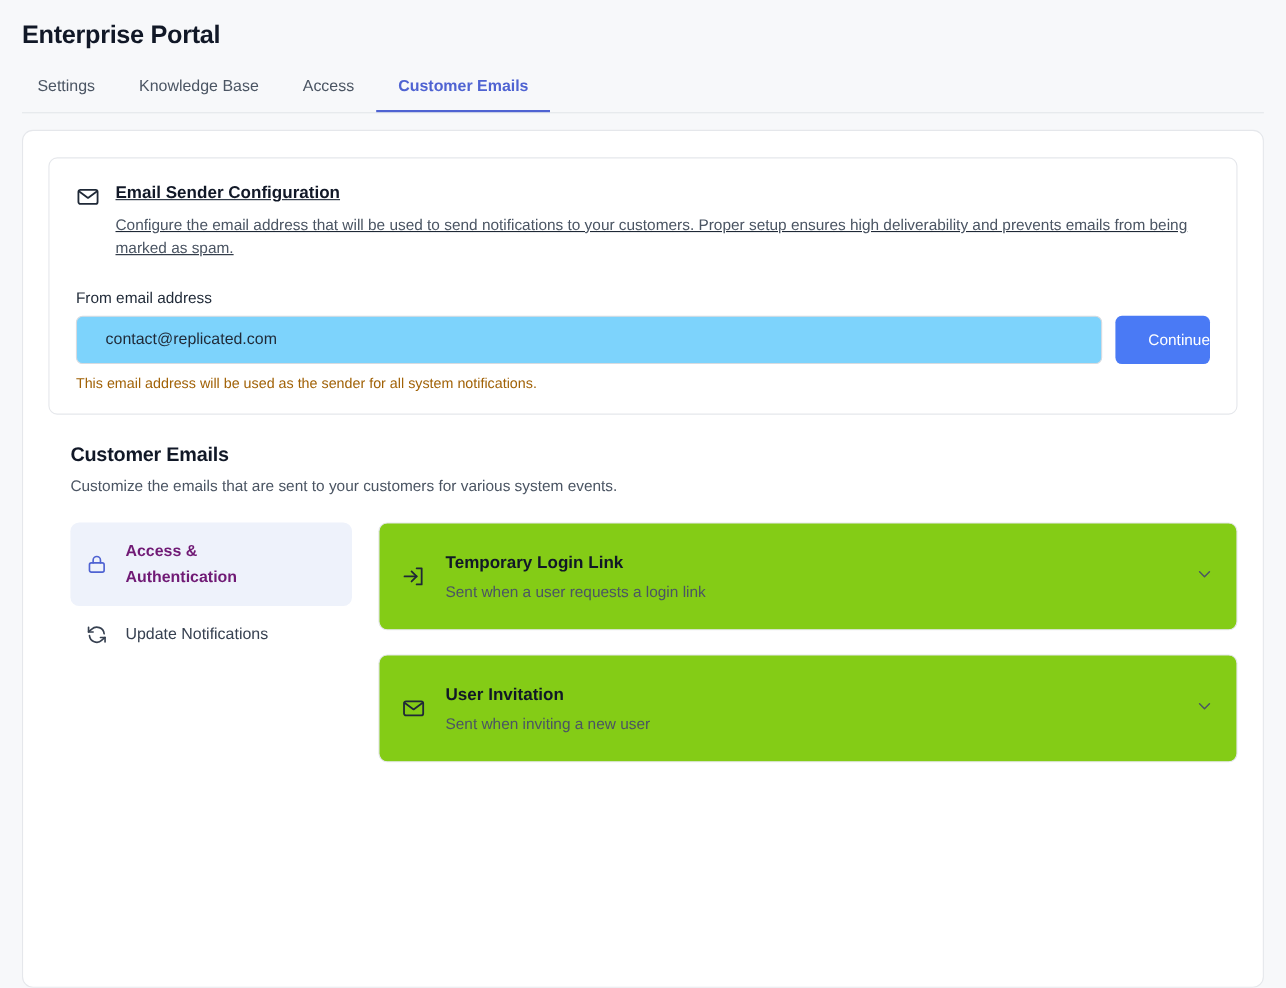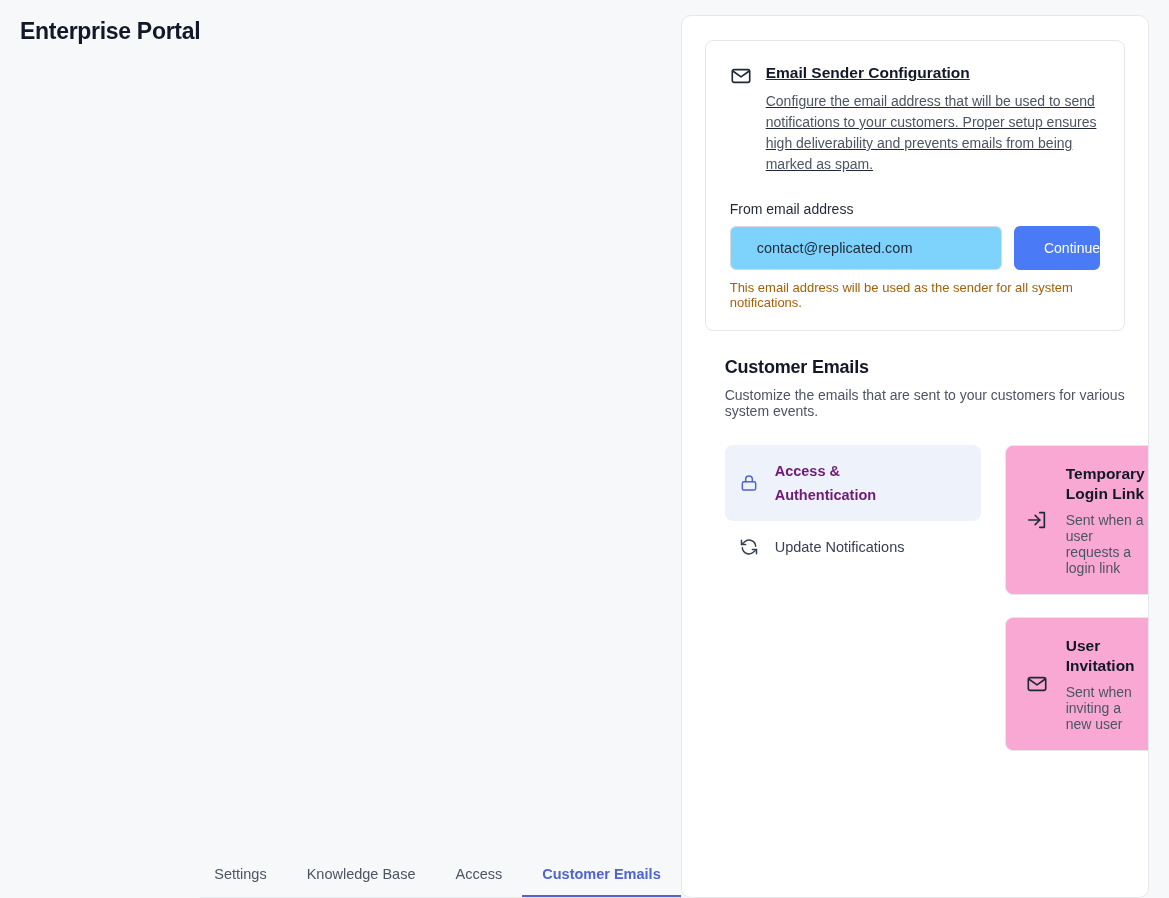--- a/index.html
+++ b/index.html
@@ -9,21 +9,21 @@
     background: #f7f8fa;
     font-family: "Liberation Sans", sans-serif;
     color: #1f2937;
     overflow: hidden;
   }
   .page {
     width: 1169px;
     height: 898px;
     padding: 0 20px;
     display: flex;
-    flex-direction: row;
+    flex-direction: column;
   }
 
   
   .app-title {
     font-size: 23px;
     font-weight: bold;
     letter-spacing: -0.3px;
     color: #111827;
     padding: 18px 0 0 0;
   }
@@ -176,21 +176,21 @@
     font-weight: bold;
   }
   .side-item .side-label { line-height: 24px; max-width: 170px; }
   .side-item.active .side-label { color: #701a75; }
   .side-icon { flex: 0 0 auto; display: flex; align-items: center; }
 
   .email-list { flex: 1; display: flex; flex-direction: column; gap: 22px; }
   .email-card {
     border: 1px solid #e5e7eb;
     border-radius: 8px;
-    background: #f9a8d4;
+    background: #84cc16;
     padding: 18px 20px;
     display: flex;
     align-items: center;
     gap: 18px;
     cursor: pointer;
     min-height: 98px;
   }
   .email-card-icon { flex: 0 0 auto; color: #1f2937; display: flex; align-items: center; }
   .email-card-text { flex: 1; }
   .email-card-title {

